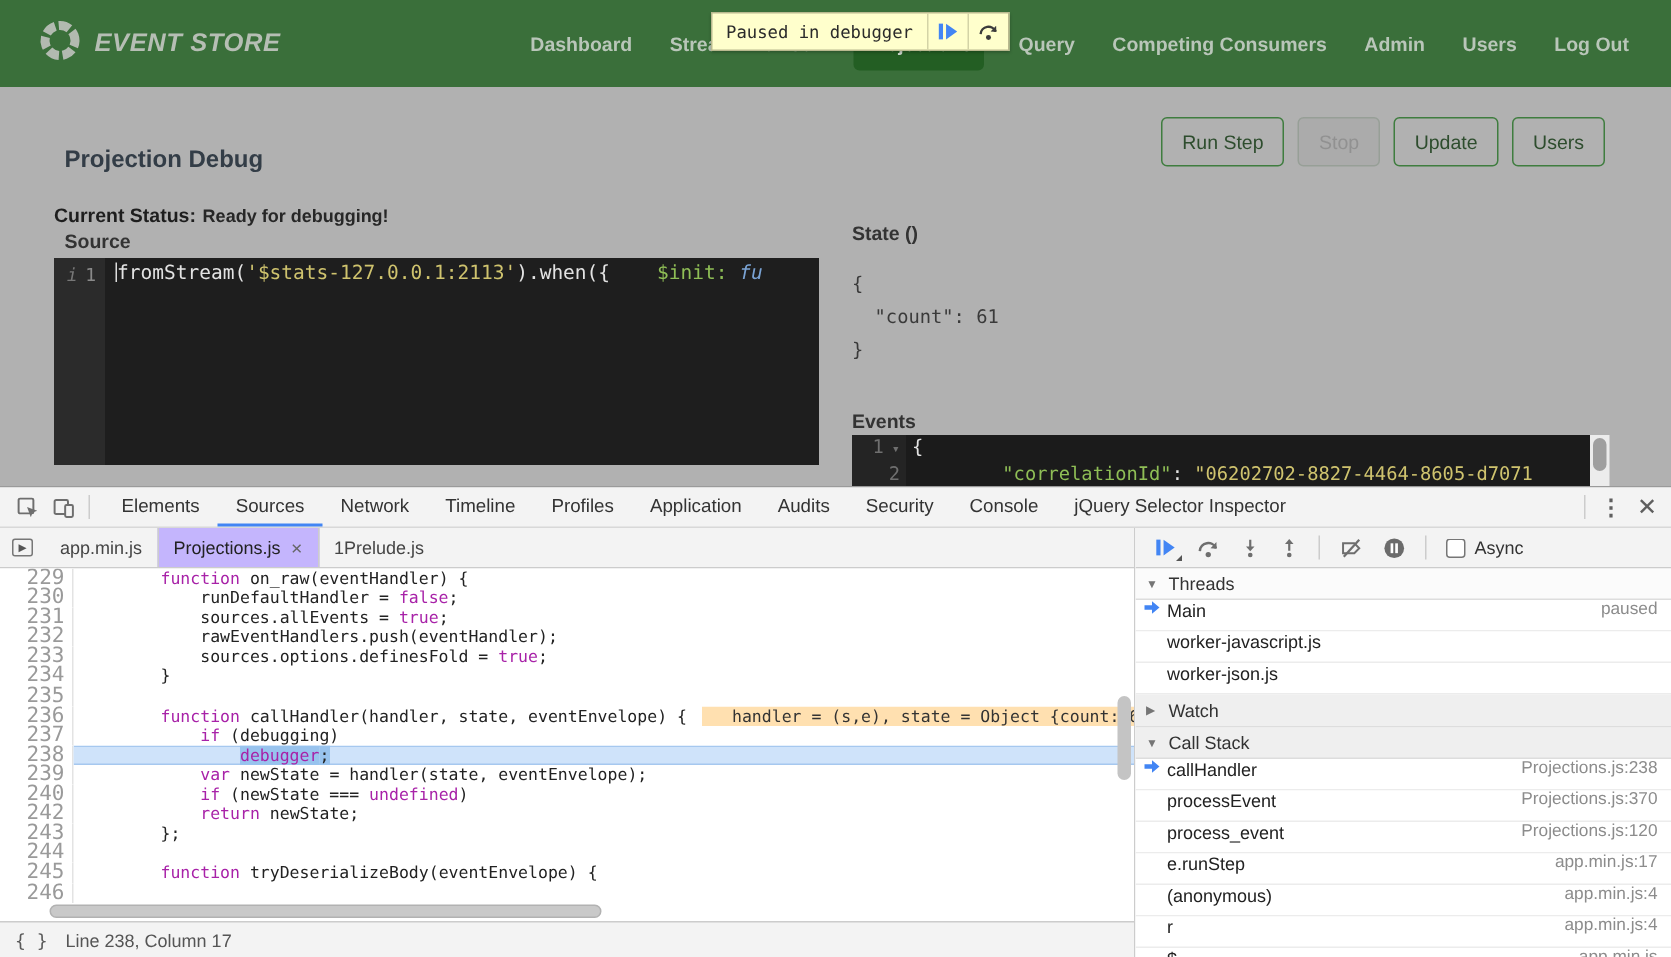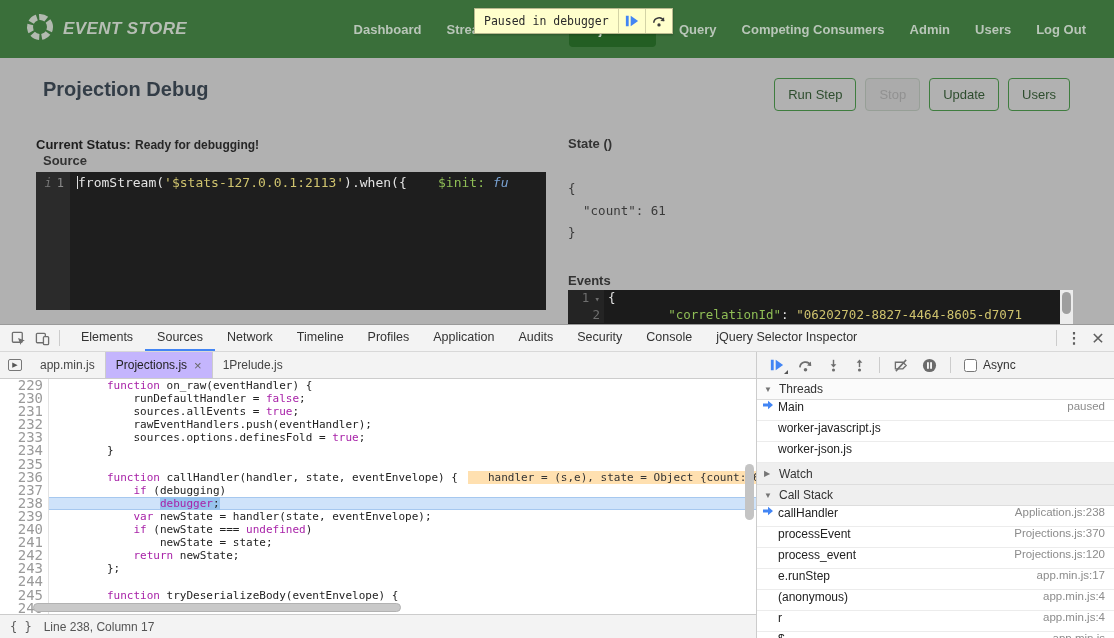--- a/index.html
+++ b/index.html
@@ -16,31 +16,31 @@
   .nav-item{color:#b9c6b9;font-weight:bold;font-size:13px;padding:10px 2px;cursor:default;white-space:nowrap}
   .nav-item.active{background:var(--nav_active_green);padding:10px 8px;border-radius:4px;color:#cdd8cd}
   .paused-banner{position:absolute;left:474px;top:8px;height:26px;background:var(--paused_banner_bg);
     border:1px solid #b9b98f;box-shadow:0 1px 2px rgba(0,0,0,.25);display:flex;align-items:stretch;z-index:5}
   .pb-text{display:flex;align-items:center;padding:0 9px;font-family:"DejaVu Sans Mono",monospace;
     font-size:11.5px;color:#2b2b2b;white-space:nowrap}
   .pb-btn{width:27px;display:flex;align-items:center;justify-content:center;border-left:1px solid #d3d3a6;cursor:pointer}
 
   
   .page{position:absolute;top:58px;left:0;width:100%;height:266px}
-  .page-title{position:absolute;left:43px;top:20px;font-size:20px;font-weight:bold;color:#333d47}
+  .page-title{position:absolute;left:43px;top:40px;font-size:16px;font-weight:bold;color:#333d47}
   .actions{position:absolute;right:44px;top:20px;display:flex;gap:9px}
   .pbtn{height:33px;padding:0 13px;background:transparent;border:1px solid var(--button_green_border);
     border-radius:4px;font-size:13px;color:#2e4d2e;font-family:inherit;cursor:pointer}
   .pbtn.disabled{background:#ababab;border-color:#979f97;color:#919191}
   .status-line{position:absolute;left:36px;top:77px}
   .status-label{font-size:13px;font-weight:bold;color:#1e1e1e}
   .status-value{font-size:12px;font-weight:bold;color:#272727}
   .panel-heading{position:absolute;font-size:13px;font-weight:bold;color:#333}
   .h-source{left:43px;top:95px}
-  .h-state{left:568px;top:78px}
+  .h-state{left:568px;top:90px}
   .h-events{left:568px;top:215px}
   .src-editor{position:absolute;left:36px;top:114px;width:510px;height:138px;background:#1e1e1e;display:flex;
     font-family:"DejaVu Sans Mono",monospace;font-size:13px;line-height:20px}
   .src-gutter{width:34px;background:#2b2b2b;color:#8a8a8a;display:flex;gap:5px;justify-content:flex-end;
     padding:1px 6px 0 0;font-size:12px;height:100%}
   .src-gutter .info-i{font-style:italic;color:#777}
   .src-code{padding:1px 0 0 7px;white-space:pre;color:#e3e3e3;overflow:hidden}
   .cursor{display:inline-block;width:1px;height:13px;background:#ddd;vertical-align:-2px}
   .stok.plain{color:#e3e3e3}
   .stok.str{color:var(--string_yellow)}
@@ -246,21 +246,20 @@
               <div class="code-line"><span class="ln">231</span><span class="lc"><span class="tok p">            sources.allEvents = </span><span class="tok k">true</span><span class="tok p">;</span></span></div>
               <div class="code-line"><span class="ln">232</span><span class="lc"><span class="tok p">            rawEventHandlers.push(eventHandler);</span></span></div>
               <div class="code-line"><span class="ln">233</span><span class="lc"><span class="tok p">            sources.options.definesFold = </span><span class="tok k">true</span><span class="tok p">;</span></span></div>
               <div class="code-line"><span class="ln">234</span><span class="lc"><span class="tok p">        }</span></span></div>
               <div class="code-line"><span class="ln">235</span><span class="lc"></span></div>
               <div class="code-line"><span class="ln">236</span><span class="lc"><span class="tok p">        </span><span class="tok k">function</span><span class="tok p"> callHandler(handler, state, eventEnvelope) {</span><span class="annotation">handler = (s,e), state = Object {count: 61},</span></span></div>
               <div class="code-line"><span class="ln">237</span><span class="lc"><span class="tok p">            </span><span class="tok k">if</span><span class="tok p"> (debugging)</span></span></div>
               <div class="code-line exec"><span class="ln">238</span><span class="lc"><span class="tok p">                </span><span class="tok k sel">debugger</span><span class="tok p sel">;</span></span></div>
               <div class="code-line"><span class="ln">239</span><span class="lc"><span class="tok p">            </span><span class="tok k">var</span><span class="tok p"> newState = handler(state, eventEnvelope);</span></span></div>
               <div class="code-line"><span class="ln">240</span><span class="lc"><span class="tok p">            </span><span class="tok k">if</span><span class="tok p"> (newState === </span><span class="tok k">undefined</span><span class="tok p">)</span></span></div>
-              <div class="code-line"><span class="ln">241</span><span class="lc"><span class="tok p">                newState = state;</span></span></div>
               <div class="code-line"><span class="ln">242</span><span class="lc"><span class="tok p">            </span><span class="tok k">return</span><span class="tok p"> newState;</span></span></div>
               <div class="code-line"><span class="ln">243</span><span class="lc"><span class="tok p">        };</span></span></div>
               <div class="code-line"><span class="ln">244</span><span class="lc"></span></div>
               <div class="code-line"><span class="ln">245</span><span class="lc"><span class="tok p">        </span><span class="tok k">function</span><span class="tok p"> tryDeserializeBody(eventEnvelope) {</span></span></div>
               <div class="code-line"><span class="ln">246</span><span class="lc"></span></div>
             </div>
           <div class="vthumb"></div>
           <div class="hthumb"></div>
         </div>
         <div class="statusbar">
@@ -354,21 +353,21 @@
           <span class="sec-title">Call Stack</span>
         </div>
         <div id="stackRows">
             <div class="srow">
               <span class="row-ico">
                 <svg width="12" height="10" viewBox="0 0 12 10">
                   <path d="M1 3.5 H6 V0.8 L11 5 L6 9.2 V6.5 H1 Z" fill="#4285f4"></path>
                 </svg>
               </span>
               <span class="row-label">callHandler</span>
-              <span class="row-right">Application.js:238</span>
+              <span class="row-right">Projections.js:238</span>
             </div>
             <div class="srow">
               <span class="row-ico"></span>
               <span class="row-label">processEvent</span>
               <span class="row-right">Projections.js:370</span>
             </div>
             <div class="srow">
               <span class="row-ico"></span>
               <span class="row-label">process_event</span>
               <span class="row-right">Projections.js:120</span>

